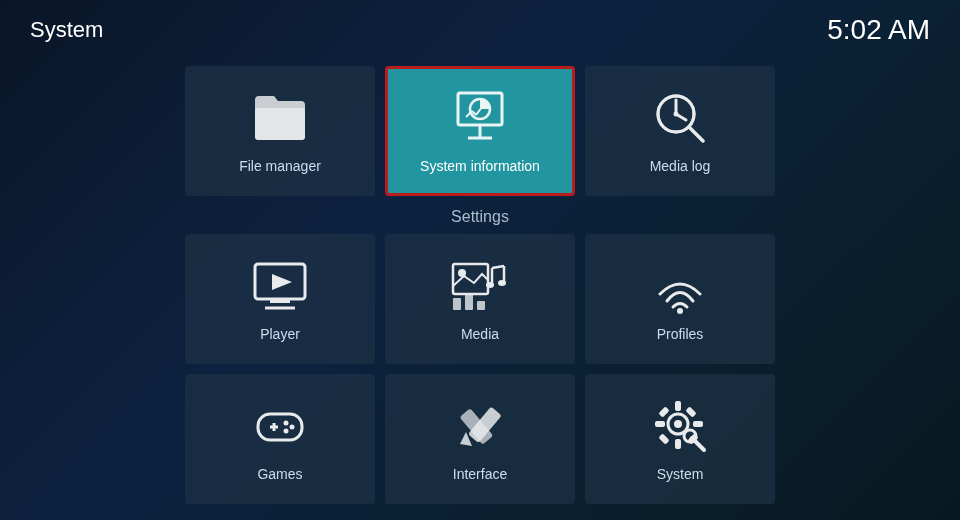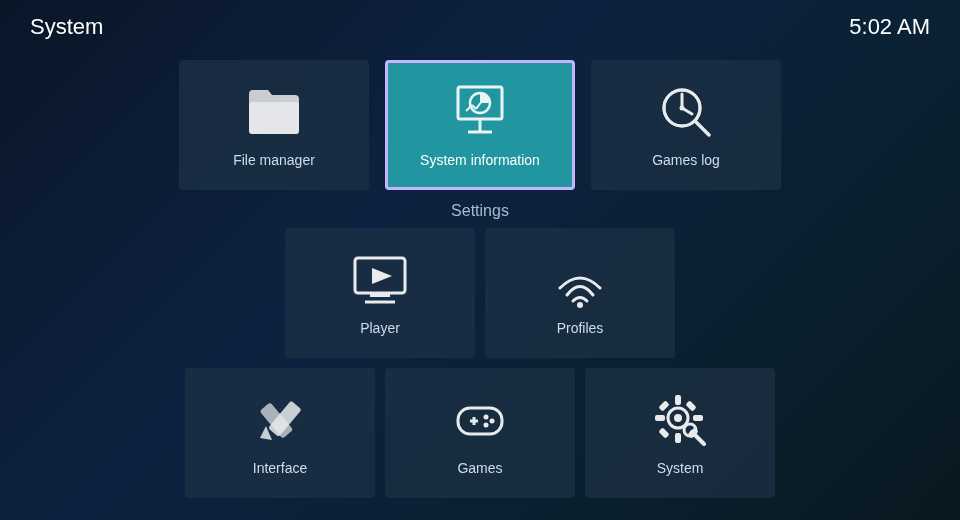--- a/index.html
+++ b/index.html
@@ -21,50 +21,50 @@
       padding: 14px 30px 10px;
     }
 
     .header-title {
       font-size: 22px;
       font-weight: 300;
       color: #ffffff;
     }
 
     .header-time {
-      font-size: 22px;
+      font-size: 28px;
       font-weight: 300;
       color: #ffffff;
     }
 
     .top-row {
       display: flex;
       justify-content: center;
-      gap: 16px;
+      gap: 10px;
       padding: 0 40px;
       margin-top: 10px;
     }
 
     .tile {
       background: rgba(30, 50, 70, 0.7);
       border-radius: 4px;
       width: 190px;
       height: 130px;
       display: flex;
       flex-direction: column;
       align-items: center;
       justify-content: center;
       cursor: pointer;
       gap: 10px;
       position: relative;
     }
 
     .tile.active {
       background: #2196a0;
-      border: 3px solid #c4b5fd;
+      border: 3px solid #b91c1c;
     }
 
     .tile-label {
       font-size: 14px;
       color: #ccddee;
       text-align: center;
     }
 
     .tile.active .tile-label {
       color: #ffffff;
@@ -145,21 +145,21 @@
       <svg viewBox="0 0 60 60" width="60" height="60">
 
         <circle cx="26" cy="26" r="18" fill="none" stroke="#ffffff" stroke-width="3"></circle>
         <line x1="26" y1="12" x2="26" y2="26" stroke="#ffffff" stroke-width="3" stroke-linecap="round"></line>
         <line x1="26" y1="26" x2="36" y2="32" stroke="#ffffff" stroke-width="3" stroke-linecap="round"></line>
         <circle cx="26" cy="26" r="2.5" fill="#ffffff"></circle>
         <line x1="39" y1="39" x2="53" y2="53" stroke="#ffffff" stroke-width="3.5" stroke-linecap="round"></line>
         <circle cx="26" cy="26" r="18" fill="none" stroke="#ffffff" stroke-width="3"></circle>
       </svg>
     </div>
-    <span class="tile-label">Games log</span>
+    <span class="tile-label">Media log</span>
   </div>
 
 </div>
 
 <div class="settings-divider">
   <span>Settings</span>
 </div>
 
 <div class="grid-row">
 
@@ -169,20 +169,41 @@
 
         <rect x="5" y="8" width="50" height="35" rx="3" fill="none" stroke="#ffffff" stroke-width="3"></rect>
         <polygon points="22,18 22,34 42,26" fill="#ffffff"></polygon>
         <rect x="20" y="43" width="20" height="4" fill="#ffffff"></rect>
         <line x1="15" y1="52" x2="45" y2="52" stroke="#ffffff" stroke-width="3"></line>
       </svg>
     </div>
     <span class="tile-label">Player</span>
   </div>
 
+  <div class="tile">
+    <div class="icon">
+      <svg viewBox="0 0 60 60" width="60" height="60">
+
+        <rect x="3" y="8" width="35" height="30" rx="2" fill="none" stroke="#ffffff" stroke-width="2.5"></rect>
+        <circle cx="12" cy="17" r="4" fill="#ffffff"></circle>
+        <polyline points="3,30 14,20 24,27 32,18 38,24" fill="none" stroke="#ffffff" stroke-width="2"></polyline>
+
+        <line x1="42" y1="12" x2="42" y2="28" stroke="#ffffff" stroke-width="2.5"></line>
+        <line x1="42" y1="12" x2="54" y2="10" stroke="#ffffff" stroke-width="2.5"></line>
+        <line x1="54" y1="10" x2="54" y2="26" stroke="#ffffff" stroke-width="2.5"></line>
+        <ellipse cx="40" cy="29" rx="4" ry="3" fill="#ffffff"></ellipse>
+        <ellipse cx="52" cy="27" rx="4" ry="3" fill="#ffffff"></ellipse>
+
+        <rect x="3" y="42" width="8" height="12" rx="1" fill="#ffffff" opacity="0.8"></rect>
+        <rect x="15" y="38" width="8" height="16" rx="1" fill="#ffffff" opacity="0.8"></rect>
+        <rect x="27" y="45" width="8" height="9" rx="1" fill="#ffffff" opacity="0.8"></rect>
+      </svg>
+    </div>
+    <span class="tile-label">Media</span>
+  </div>
 
 
   <div class="tile">
     <div class="icon">
       <svg viewBox="0 0 60 60" width="60" height="60">
 
         <path d="M10,38 Q30,18 50,38" fill="none" stroke="#ffffff" stroke-width="3" stroke-linecap="round"></path>
         <path d="M17,45 Q30,28 43,45" fill="none" stroke="#ffffff" stroke-width="3" stroke-linecap="round"></path>
         <path d="M23,51 Q30,44 37,51" fill="none" stroke="#ffffff" stroke-width="3" stroke-linecap="round"></path>
         <circle cx="30" cy="55" r="3" fill="#ffffff"></circle>
@@ -192,44 +213,44 @@
   </div>
 
 </div>
 
 <div class="grid-row">
 
   <div class="tile">
     <div class="icon">
       <svg viewBox="0 0 60 60" width="60" height="60">
 
-        <rect x="26" y="8" width="14" height="36" rx="3" transform="rotate(40 30 30)" fill="#ffffff" opacity="0.85"></rect>
-        <polygon points="10,48 16,36 22,50" fill="#ffffff" opacity="0.85"></polygon>
-
-        <rect x="20" y="10" width="14" height="36" rx="3" transform="rotate(-40 30 30)" fill="#ffffff" opacity="0.7"></rect>
-      </svg>
-    </div>
-    <span class="tile-label">Interface</span>
-  </div>
-
-  <div class="tile">
-    <div class="icon">
-      <svg viewBox="0 0 60 60" width="60" height="60">
-
         <rect x="8" y="18" width="44" height="26" rx="12" fill="none" stroke="#ffffff" stroke-width="3"></rect>
 
         <line x1="20" y1="31" x2="28" y2="31" stroke="#ffffff" stroke-width="3"></line>
         <line x1="24" y1="27" x2="24" y2="35" stroke="#ffffff" stroke-width="3"></line>
 
         <circle cx="36" cy="27" r="2.5" fill="#ffffff"></circle>
         <circle cx="42" cy="31" r="2.5" fill="#ffffff"></circle>
         <circle cx="36" cy="35" r="2.5" fill="#ffffff"></circle>
       </svg>
     </div>
     <span class="tile-label">Games</span>
+  </div>
+
+  <div class="tile">
+    <div class="icon">
+      <svg viewBox="0 0 60 60" width="60" height="60">
+
+        <rect x="26" y="8" width="14" height="36" rx="3" transform="rotate(40 30 30)" fill="#ffffff" opacity="0.85"></rect>
+        <polygon points="10,48 16,36 22,50" fill="#ffffff" opacity="0.85"></polygon>
+
+        <rect x="20" y="10" width="14" height="36" rx="3" transform="rotate(-40 30 30)" fill="#ffffff" opacity="0.7"></rect>
+      </svg>
+    </div>
+    <span class="tile-label">Interface</span>
   </div>
 
 
   <div class="tile">
     <div class="icon">
       <svg viewBox="0 0 60 60" width="60" height="60">
 
         <circle cx="28" cy="28" r="10" fill="none" stroke="#ffffff" stroke-width="3"></circle>
         <circle cx="28" cy="28" r="4" fill="#ffffff"></circle>
         <rect x="25" y="5" width="6" height="10" rx="2" fill="#ffffff"></rect>

